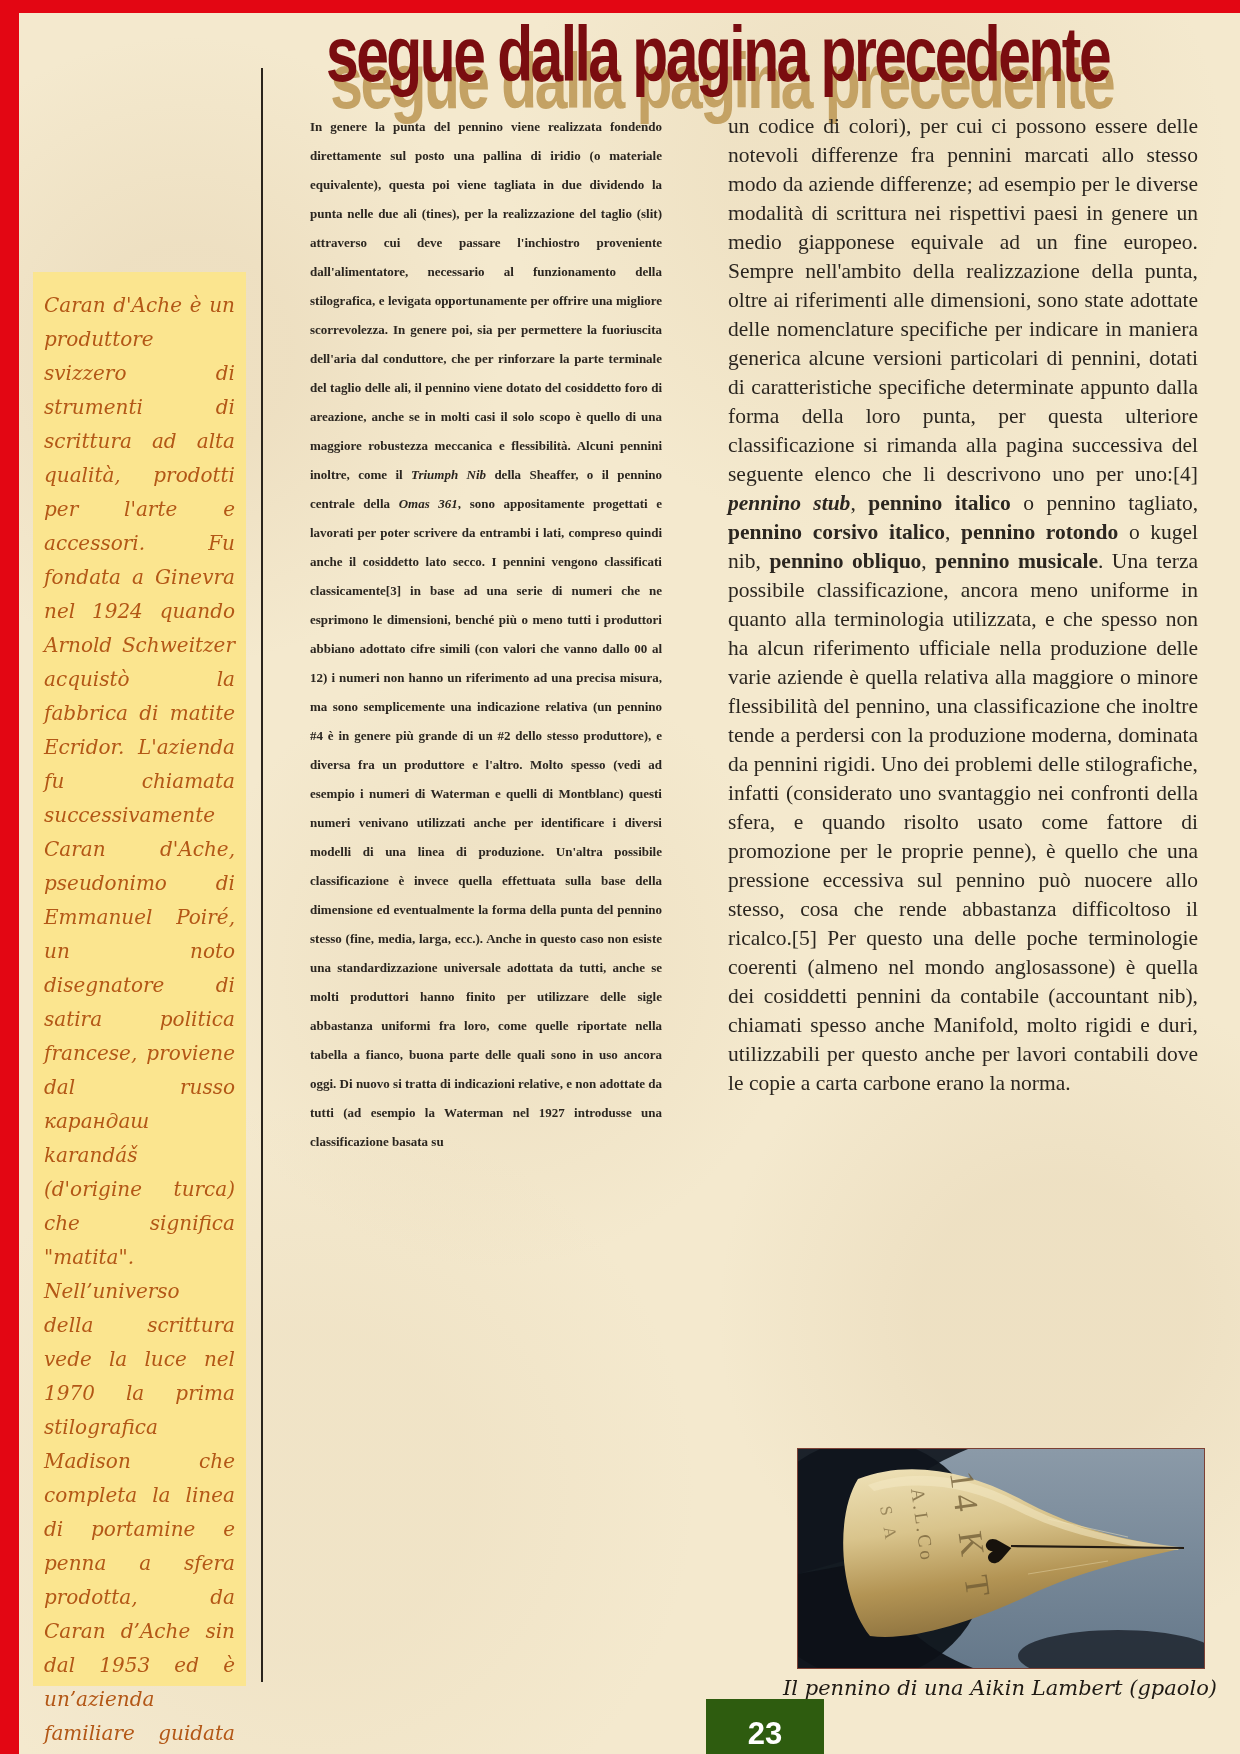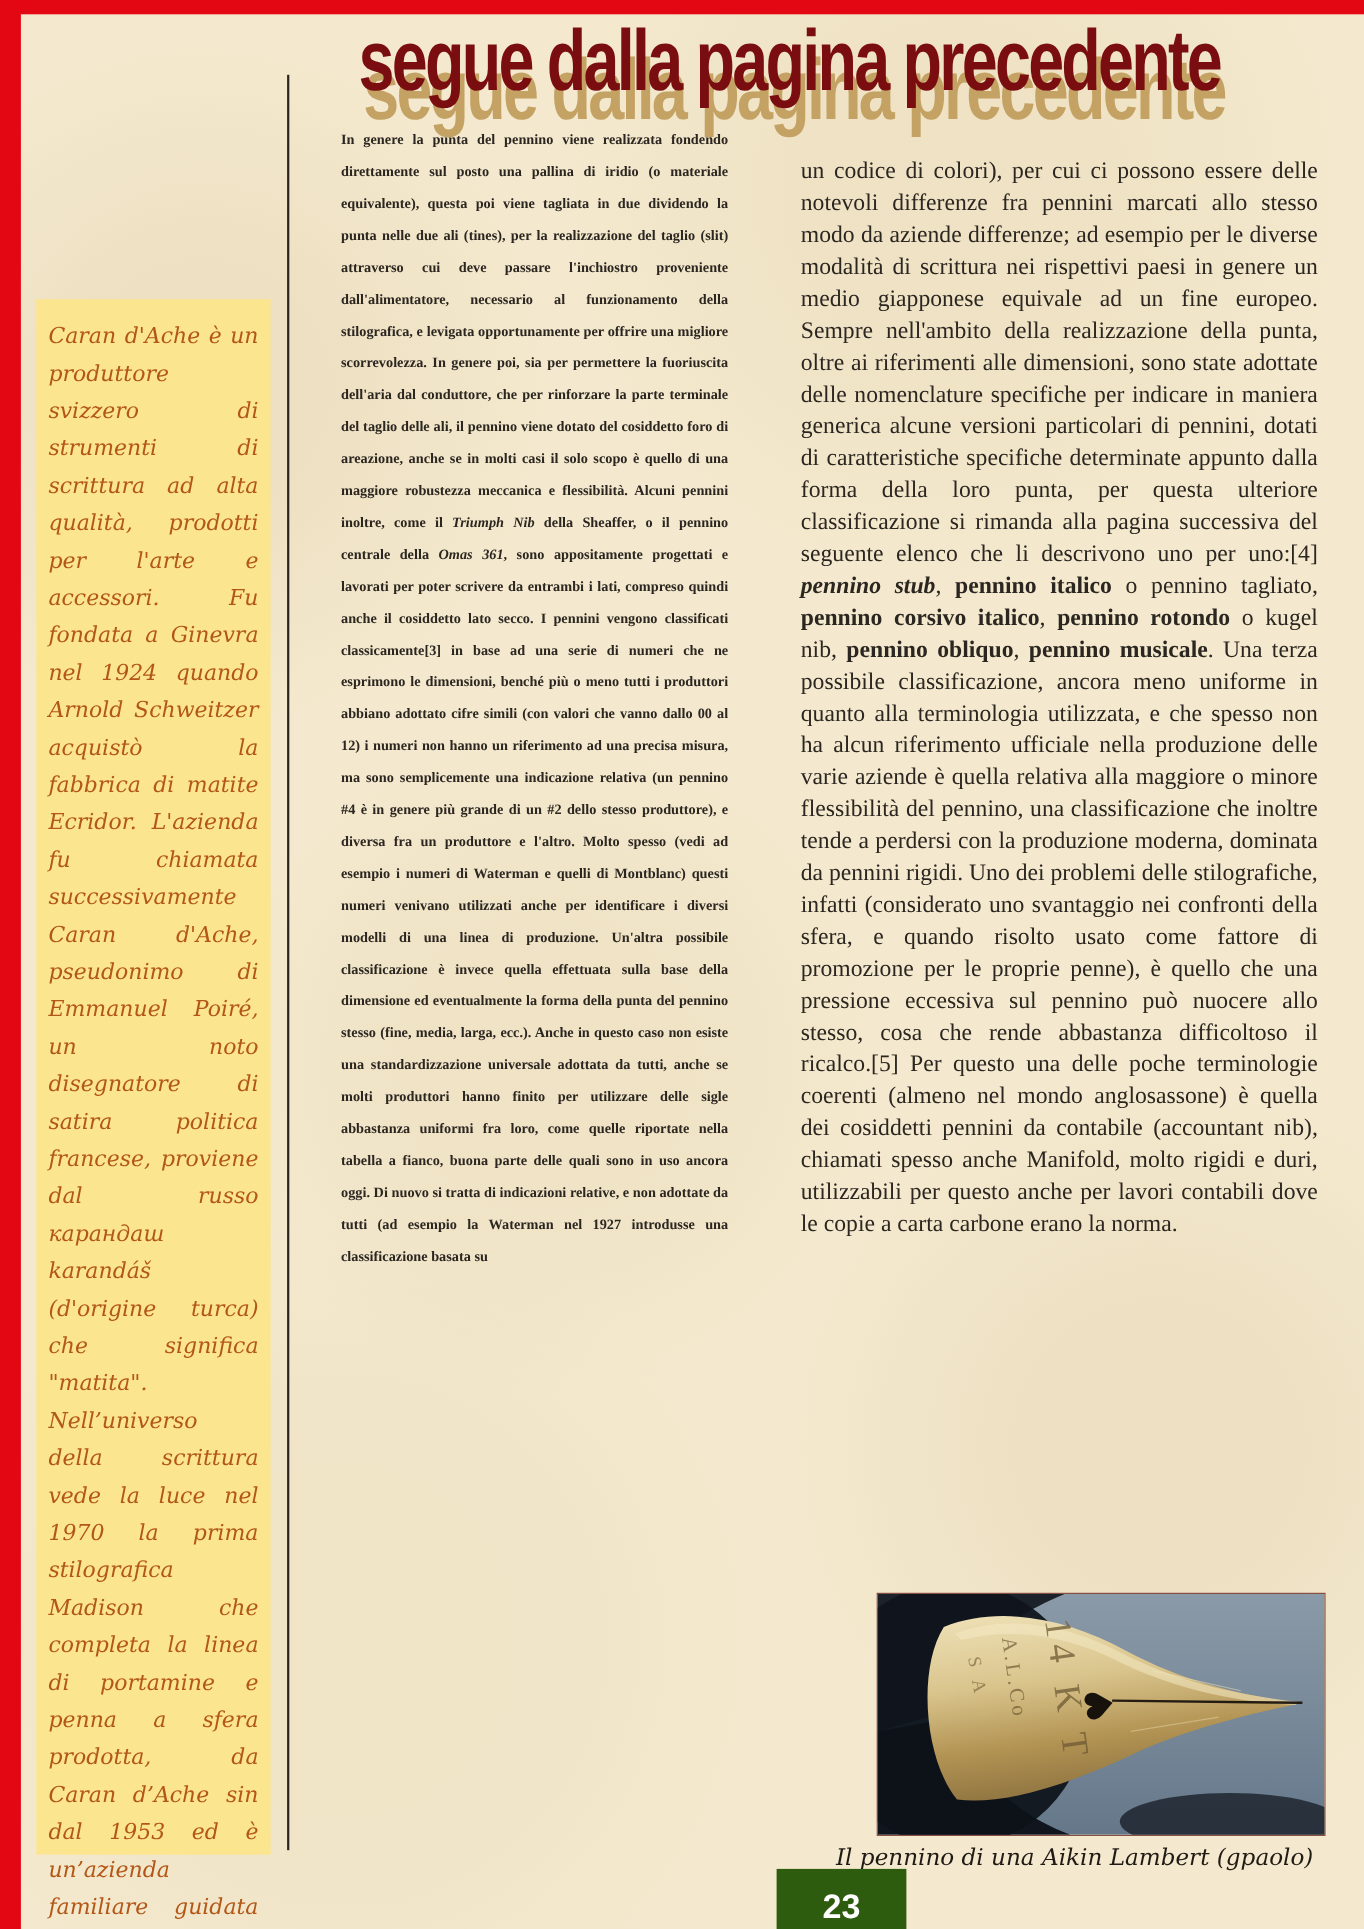--- a/index.html
+++ b/index.html
@@ -37,29 +37,29 @@
   }
 
   .sidebar-box{position:absolute;left:33px;top:272px;width:213px;height:1414px;background:#fbe58f;}
   .sidebar-text{
     margin:16px 11px;font-family:"DejaVu Serif",serif;font-style:italic;
     font-size:20px;line-height:34px;color:#b35716;text-align:justify;
   }
 
   .col{position:absolute;top:112px;color:#2b2620;text-align:justify;hyphens:auto;}
   .col1{left:310px;width:352px;font-size:13px;line-height:29px;font-weight:bold;}
-  .col2{left:728px;width:470px;font-size:21.5px;line-height:29px;margin-top:29px;}
+  .col2{left:728px;width:470px;font-size:21.5px;line-height:29px;}
   .b{font-weight:700;}
   .i{font-style:italic;}
 
   .nib-photo{position:absolute;left:797px;top:1448px;width:406px;height:219px;
     border:1px solid #7c4034;box-sizing:content-box;}
   .nib-photo svg{display:block;}
 
-  .photo-caption{position:absolute;left:760px;top:1676px;width:480px;
+  .photo-caption{position:absolute;left:760px;top:1676px;width:480px;text-align:center;
     font-family:"DejaVu Serif",serif;font-style:italic;font-size:21px;color:#1f1a14;}
 
   .page-num{position:absolute;left:706px;top:1699px;width:118px;height:69px;background:#2e5c0f;
     display:flex;align-items:center;justify-content:center;
     font-family:"Liberation Sans",sans-serif;font-weight:700;font-size:31px;color:#ffffff;}
 </style>
 </head>
 <body>
 
 <div class="page">

